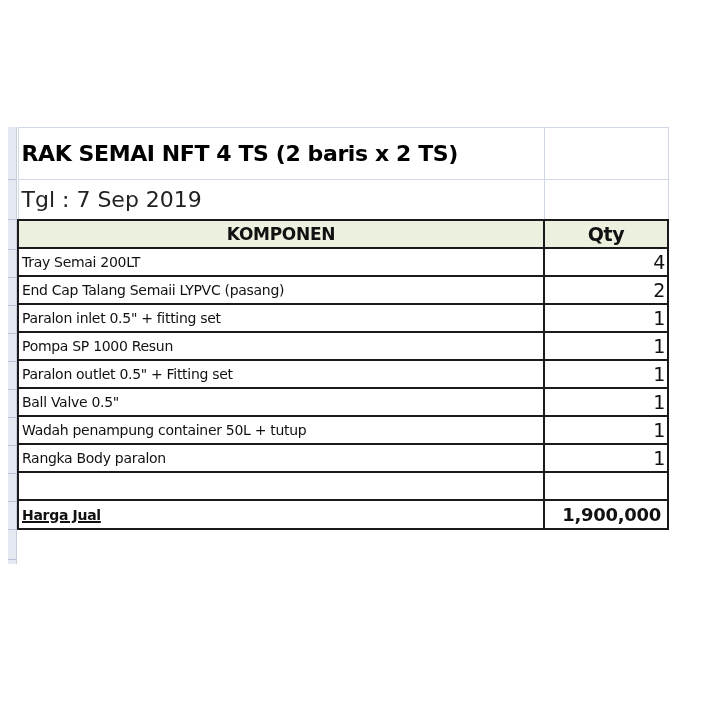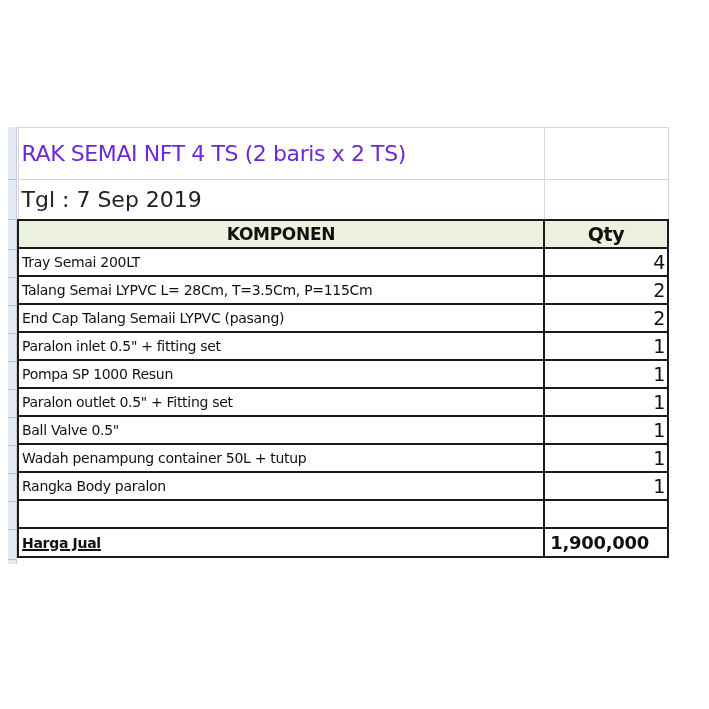--- a/index.html
+++ b/index.html
@@ -51,22 +51,22 @@
     }
     col.col-a { width: 526px; }
     col.col-b { width: 124px; }
 
     
     tr.title-row td {
       height: 51px;
       border: 1px solid #d0d7e5;
     }
     tr.title-row td.title {
-      color: #6d28d9;
-      font-weight: normal;
+      color: #000000;
+      font-weight: bold;
       font-size: 22px;
       letter-spacing: -0.4px;
     }
     tr.date-row td {
       height: 39px;
       border: 1px solid #d0d7e5;
       border-bottom: 2px solid #1a1a1a;
     }
     tr.date-row td.date {
       font-size: 22px;
@@ -107,21 +107,21 @@
       border-right: 2px solid #1a1a1a;
       border-bottom: 2px solid #1a1a1a;
       font-weight: bold;
     }
     tr.total-row td.total-label {
       text-decoration: underline;
       text-decoration-thickness: 2px;
     }
     tr.total-row td.total-value {
       text-align: right;
-      padding-right: 18px;
+      padding-right: 6px;
       font-size: 18px;
     }
   </style>
 </head>
 <body>
 
 <div class="sheet">
   <div class="gutter">
     <div class="tick" style="top:52px"></div>
     <div class="tick" style="top:92px"></div>
@@ -156,24 +156,20 @@
       <tr class="head-row">
         <td>KOMPONEN</td>
         <td class="qty-head">Qty</td>
       </tr>
 
       <tr class="item-row">
         <td>Tray Semai 200LT</td>
         <td class="qty">4</td>
       </tr>
       <tr class="item-row">
-        <td>Talang Semai LYPVC  L= 28Cm, T=3.5Cm, P=115Cm</td>
-        <td class="qty">2</td>
-      </tr>
-      <tr class="item-row">
         <td>End Cap Talang Semaii LYPVC  (pasang)</td>
         <td class="qty">2</td>
       </tr>
       <tr class="item-row">
         <td>Paralon inlet 0.5" + fitting set</td>
         <td class="qty">1</td>
       </tr>
       <tr class="item-row">
         <td>Pompa SP 1000 Resun</td>
         <td class="qty">1</td>

